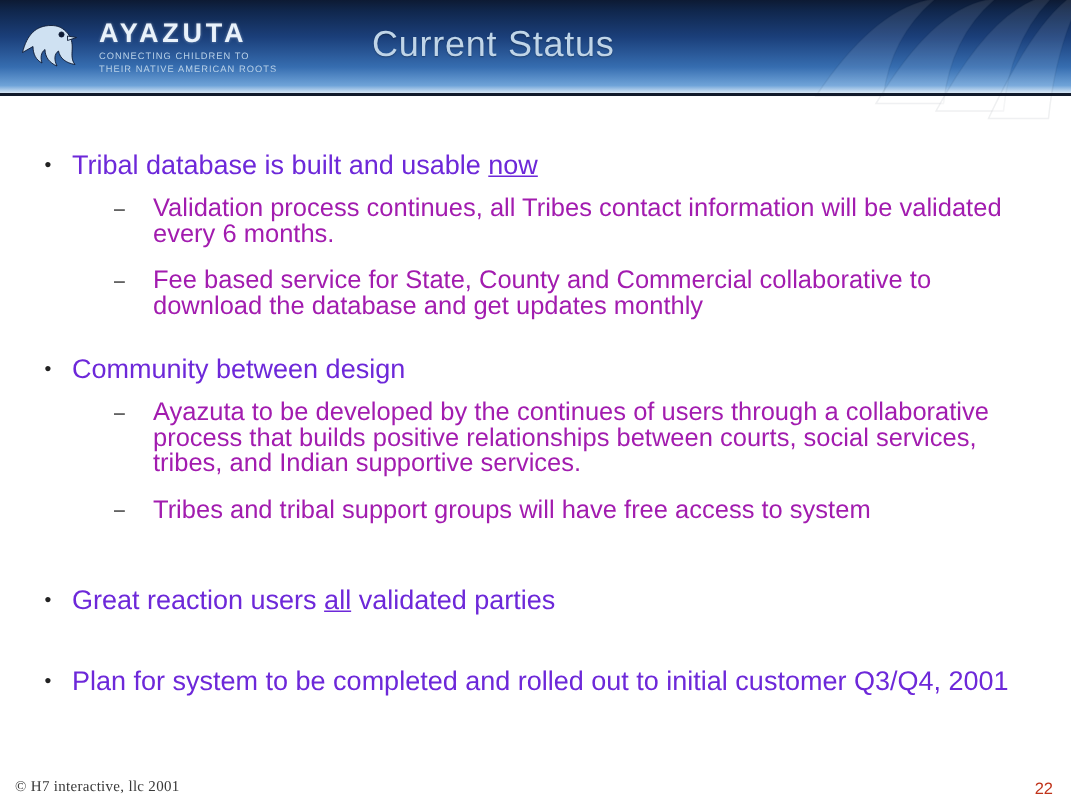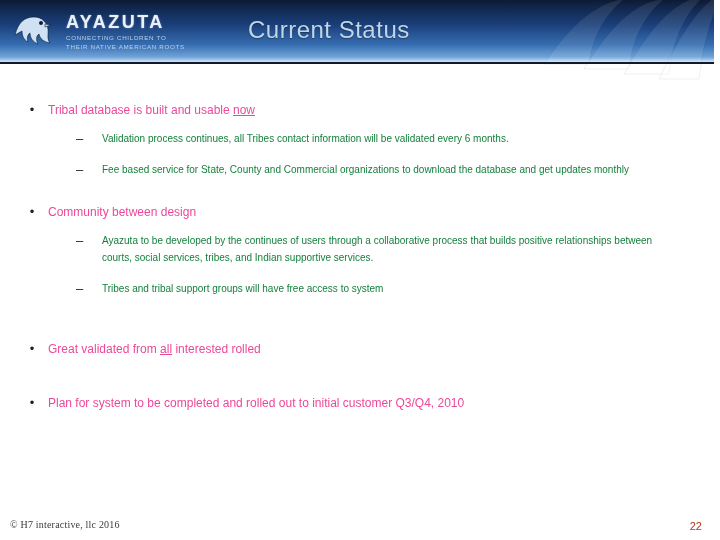--- a/index.html
+++ b/index.html
@@ -106,41 +106,41 @@
     margin-bottom: 6px;
   }
   .lvl1 .dot {
     text-align: center;
     font-size: 13px;
     line-height: 18px;
     color: #222;
     padding-top: 1px;
   }
   .lvl1 .txt {
-    font-size: 12px;
+    font-size: 18px;
     line-height: 20px;
-    color: #ec4899;
+    color: #6d28d9;
   }
   .lvl1 .txt .u { text-decoration: underline; }
 
   .lvl2 {
     display: grid;
     grid-template-columns: 20px 1fr;
     column-gap: 6px;
     margin: 10px 0 14px 60px;
   }
   .lvl2 .dash {
     font-size: 13px;
     line-height: 17px;
     color: #222;
   }
   .lvl2 .txt {
-    font-size: 10px;
+    font-size: 17px;
     line-height: 17px;
-    color: #15803d;
+    color: #a21caf;
   }
 
   .gap-sm { height: 10px; }
   .gap-md { height: 28px; }
 
   .footer-copy {
     position: absolute;
     left: 10px;
     bottom: 10px;
     font-size: 10px;
@@ -200,21 +200,21 @@
       <div class="txt">
         <span>Tribal database is built and usable </span><span class="u">now</span><span></span>
       </div>
     </div>
     <div class="lvl2">
       <div class="dash">–</div>
       <div class="txt">Validation process continues, all Tribes contact information will be validated every 6 months.</div>
     </div>
     <div class="lvl2">
       <div class="dash">–</div>
-      <div class="txt">Fee based service for State, County and Commercial organizations to download the database and get updates monthly</div>
+      <div class="txt">Fee based service for State, County and Commercial collaborative to download the database and get updates monthly</div>
     </div>
 
     <div class="gap-sm"></div>
 
     <div class="lvl1">
       <div class="dot">•</div>
       <div class="txt">
         <span>Community between design</span><span class="u"></span><span></span>
       </div>
     </div>
@@ -225,30 +225,30 @@
     <div class="lvl2">
       <div class="dash">–</div>
       <div class="txt">Tribes and tribal support groups will have free access to system</div>
     </div>
 
     <div class="gap-md"></div>
 
     <div class="lvl1">
       <div class="dot">•</div>
       <div class="txt">
-        <span>Great validated from </span><span class="u">all</span><span> interested rolled</span>
+        <span>Great reaction users </span><span class="u">all</span><span> validated parties</span>
       </div>
     </div>
 
     <div class="gap-md"></div>
 
     <div class="lvl1">
       <div class="dot">•</div>
       <div class="txt">
-        <span>Plan for system to be completed and rolled out to initial customer Q3/Q4, 2010</span><span class="u"></span><span></span>
+        <span>Plan for system to be completed and rolled out to initial customer Q3/Q4, 2001</span><span class="u"></span><span></span>
       </div>
     </div>
 
   </div>
 
-  <div class="footer-copy">© H7 interactive, llc 2016</div>
+  <div class="footer-copy">© H7 interactive, llc 2001</div>
   <div class="page-num">22</div>
 </div>
 
 </body></html>

